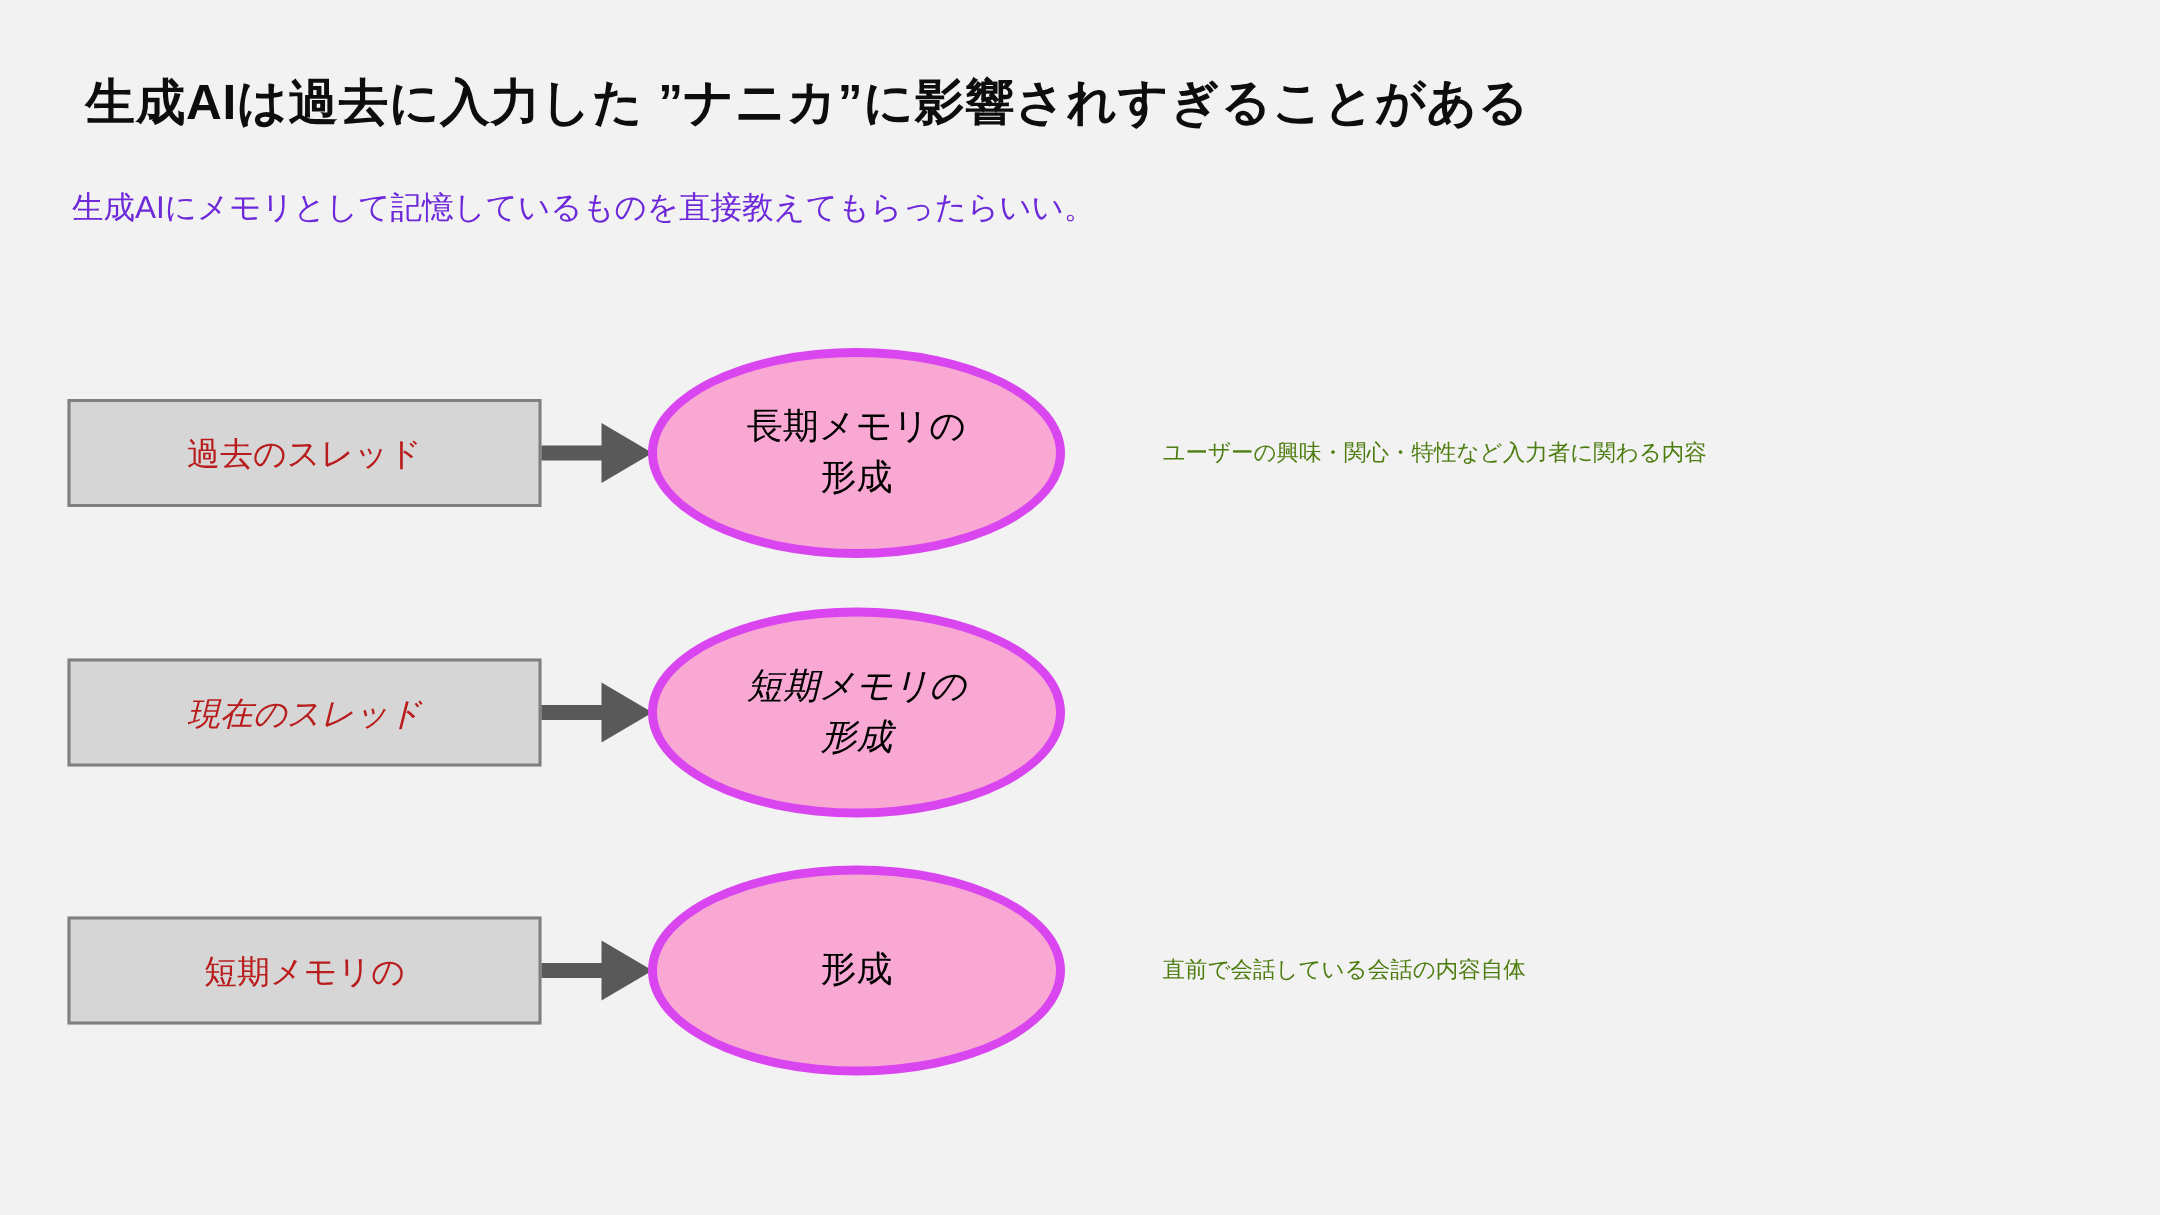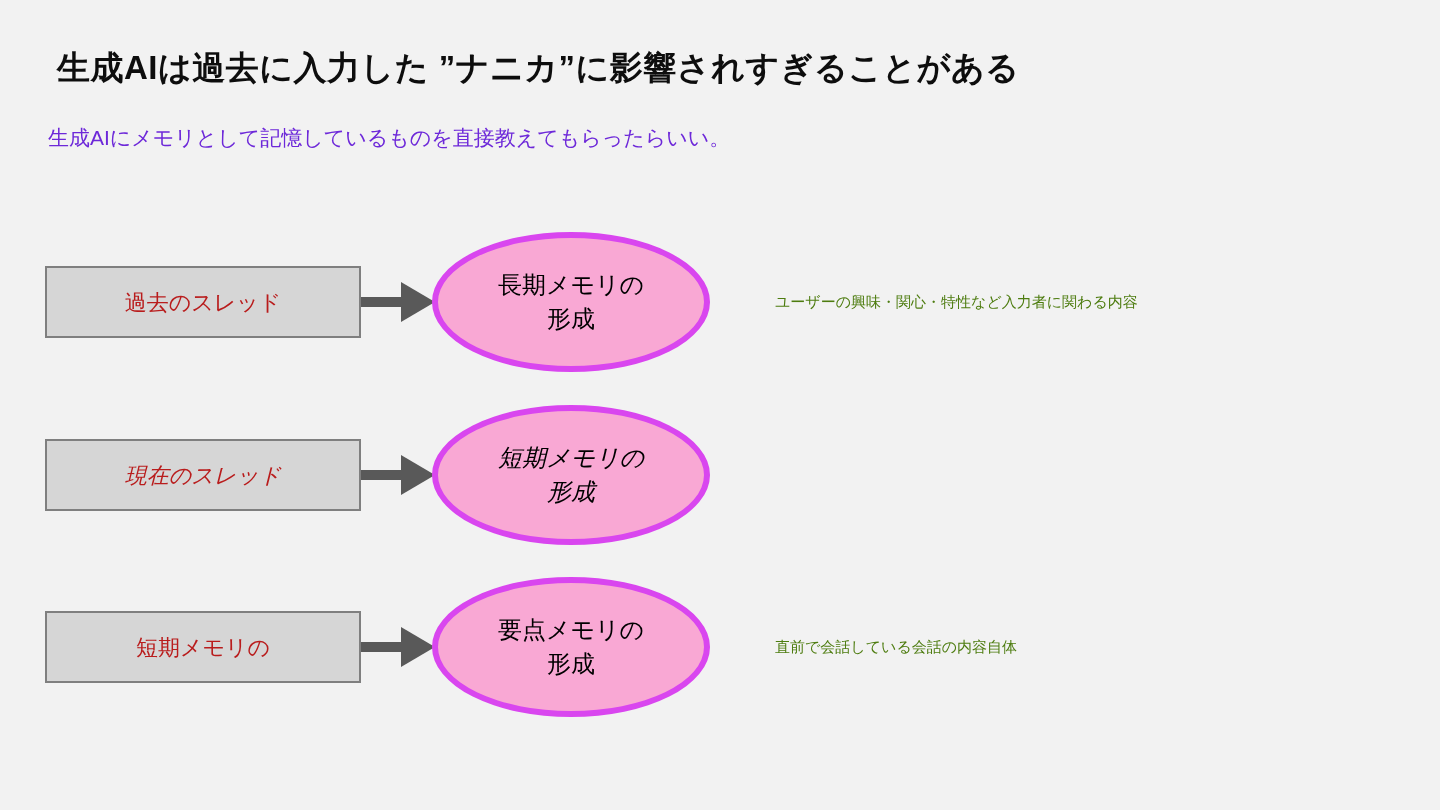--- a/index.html
+++ b/index.html
@@ -163,19 +163,18 @@
 
   <div class="row r3">
     <div class="src-box">
       <span>短期メモリの</span>
     </div>
     <div class="arrow">
       <div class="shaft"></div>
       <div class="head"></div>
     </div>
     <div class="mem-ellipse">
-      <span>要点メモリの</span>
       <span>形成</span>
     </div>
     <div class="desc">直前で会話している会話の内容自体</div>
   </div>
 
 </div>
 
 </body></html>

